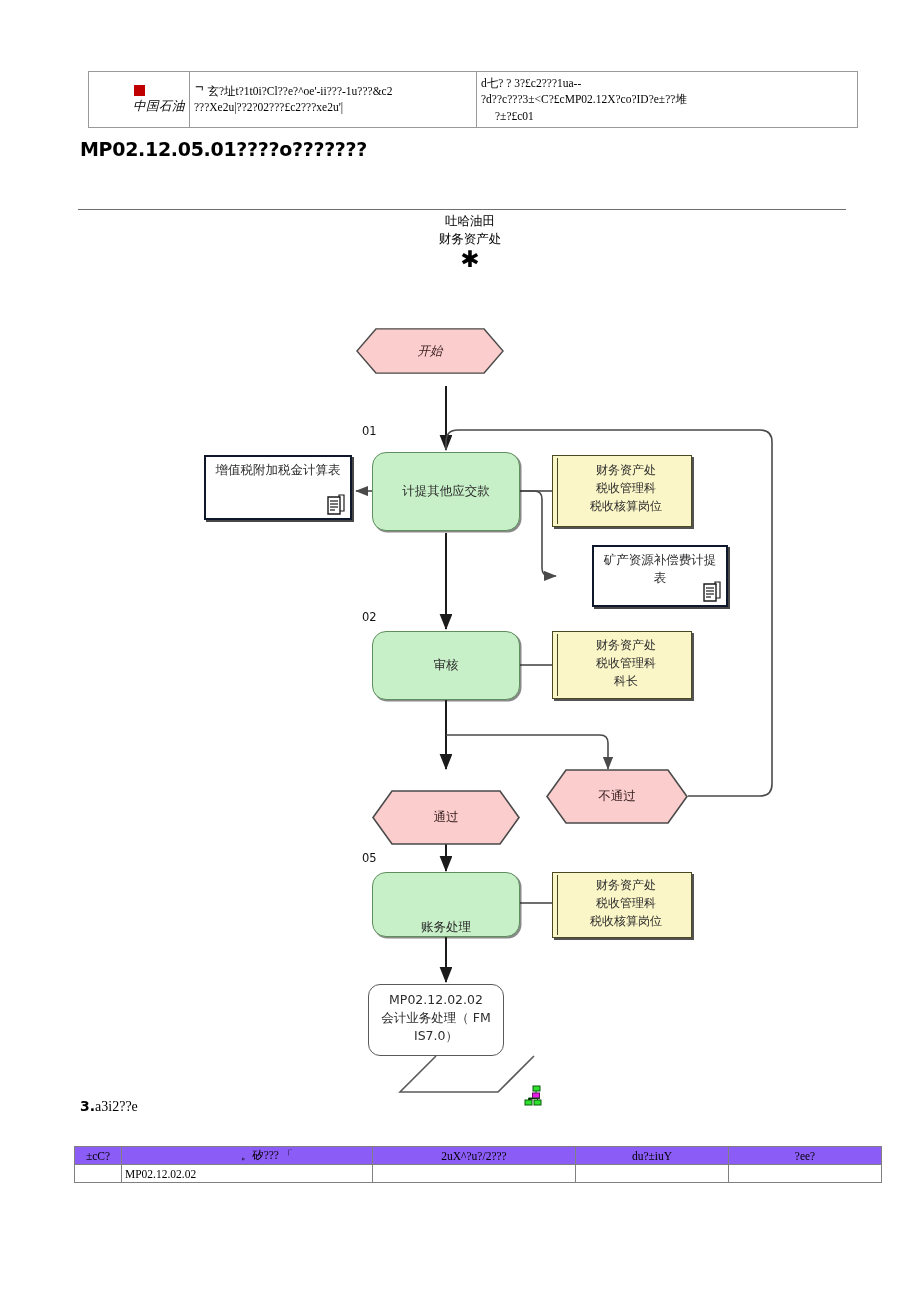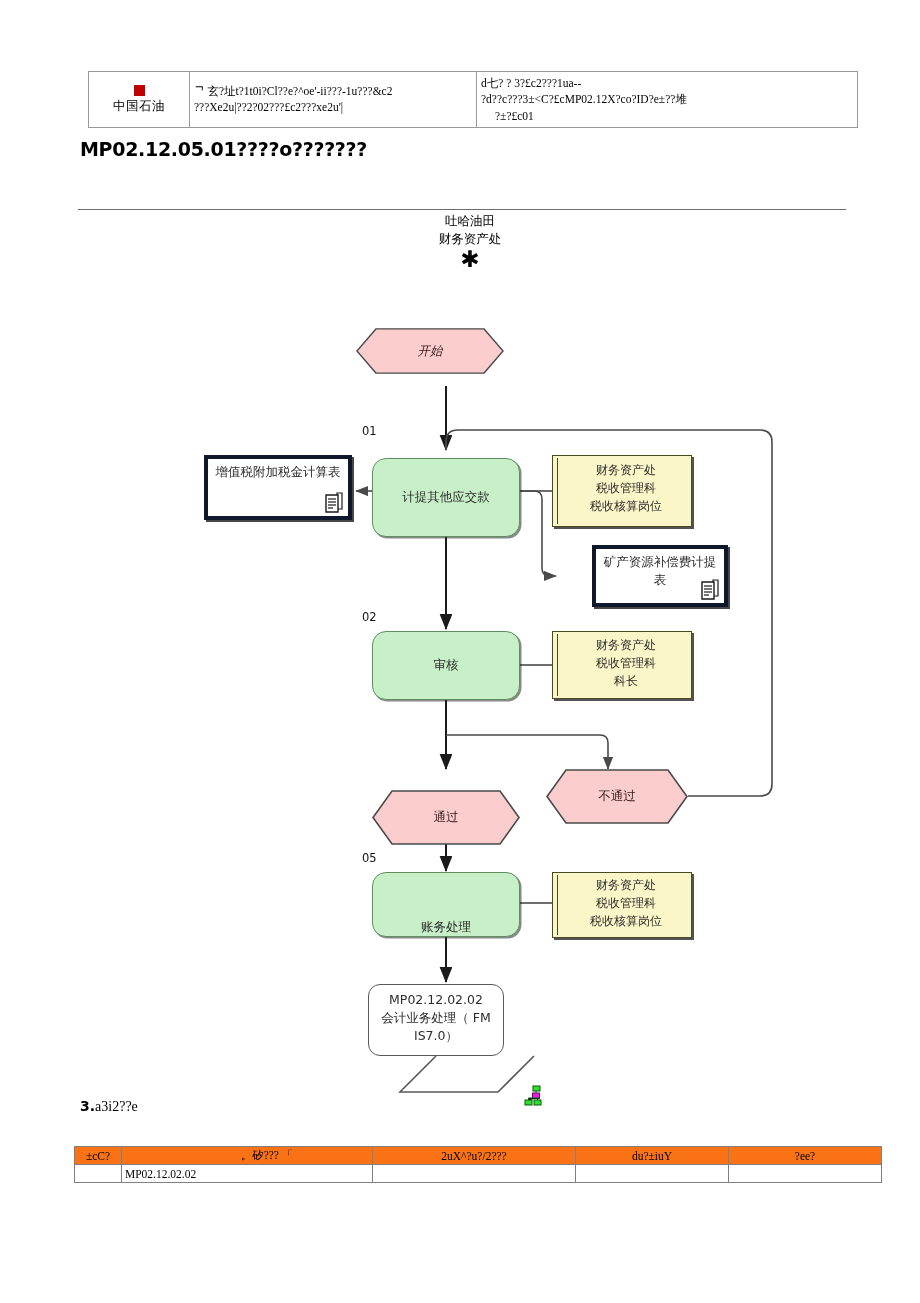--- a/index.html
+++ b/index.html
@@ -22,21 +22,21 @@
     border-collapse: collapse;
     table-layout: fixed;
   }
   .hdr-table td {
     border: 1px solid #9a9a9a;
     vertical-align: middle;
     padding: 2px 4px;
     font-size: 11.5px;
     line-height: 1.35;
   }
-  .hdr-logo-cell { width: 92px; text-align: center; }
+  .hdr-logo-cell { width: 92px; text-align: right; font-style: italic; }
   .hdr-mid-cell  { width: 278px; }
   .hdr-right-cell{ width: 372px; vertical-align: top; }
   .logo-mark {
     width: 11px; height: 11px;
     background: #c00000;
     margin: 0 auto 2px auto;
   }
   .logo-text {
     font-size: 12.5px;
     font-family: "DejaVu Sans", sans-serif;
@@ -136,21 +136,21 @@
   .role-box::before {
     content: "";
     position: absolute;
     left: 4px; top: 2px; bottom: 2px;
     width: 0;
     border-left: 1px solid #4a4a22;
   }
 
   .doc-box {
     background: #ffffff;
-    border: 4px solid #0f172a;
+    border: 2px solid #0f172a;
     box-shadow: 2px 2px 0 rgba(25,25,25,.8);
     color: #2c2c2c;
     font-size: 12.5px;
     line-height: 1.45;
     padding: 4px 6px 14px 6px;
   }
   .doc-icon {
     position: absolute;
     right: 4px; bottom: 2px;
     width: 20px; height: 22px;
@@ -195,21 +195,21 @@
     table-layout: fixed;
   }
   .btm-table th, .btm-table td {
     border: 1px solid #808080;
     font-size: 11.5px;
     font-weight: normal;
     height: 17px;
     padding: 0 3px;
   }
   .btm-table thead th {
-    background: #f97316;
+    background: #8b5cf6;
     text-align: center;
   }
   .btm-table tbody td { background:#fff; text-align: left; }
   .col-a { width: 40px; }
   .col-b { width: 244px; }
   .col-c { width: 196px; }
   .col-d { width: 146px; }
   .col-e { width: 146px; }
   .th-b-inner { text-align: center; padding-left: 40px; }
 </style>
@@ -297,21 +297,21 @@
 </svg>
 
 <div class="node hexnode" style="left:356px; top:328px; width:148px; height:46px;font-style:italic;">
   <svg class="hex-shape" viewBox="0 0 148 58" preserveAspectRatio="none">
     <polygon points="20,1 128,1 147,29 128,57 20,57 1,29" fill="#fbcdcd" stroke="#4a4a4a" stroke-width="1.6"></polygon>
   </svg>
   <span class="hex-label">开始</span>
 </div>
 
 <div class="step-no" style="left:362px; top:424px;">01</div>
-<div class="node process" style="left:372px; top:452px; width:148px; height:79px;margin-top:6px;">
+<div class="node process" style="left:372px; top:452px; width:148px; height:79px;">
   <span>计提其他应交款</span>
 </div>
 
 <div class="node doc-box" style="left:204px; top:455px; width:148px; height:65px; display:block;">
   <span>增值税附加税金计算表</span>
   <svg class="doc-icon" viewBox="0 0 20 22">
     <path d="M13,1 L18,1 L18,17 L13,17 z" fill="#fff" stroke="#1b1b1b" stroke-width="1.2"></path>
     <path d="M2,3 L14,3 L14,20 L2,20 z" fill="#fff" stroke="#1b1b1b" stroke-width="1.4"></path>
     <g stroke="#1b1b1b" stroke-width="1.2">
       <path d="M4,7 H12"></path>

